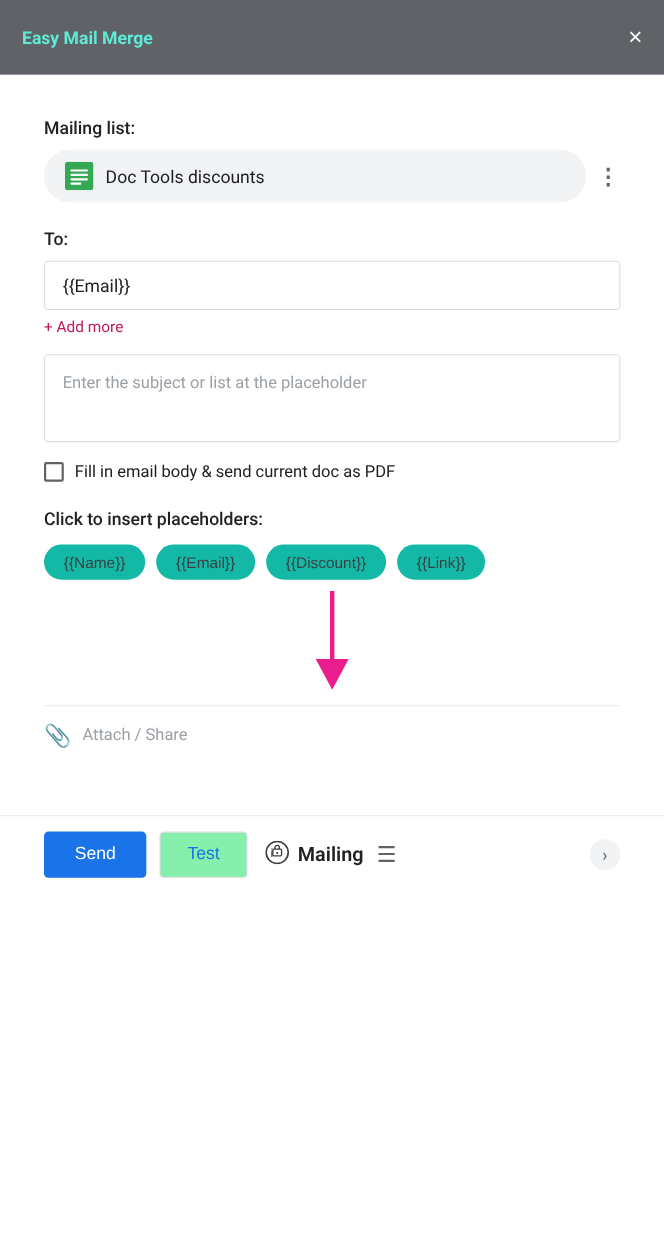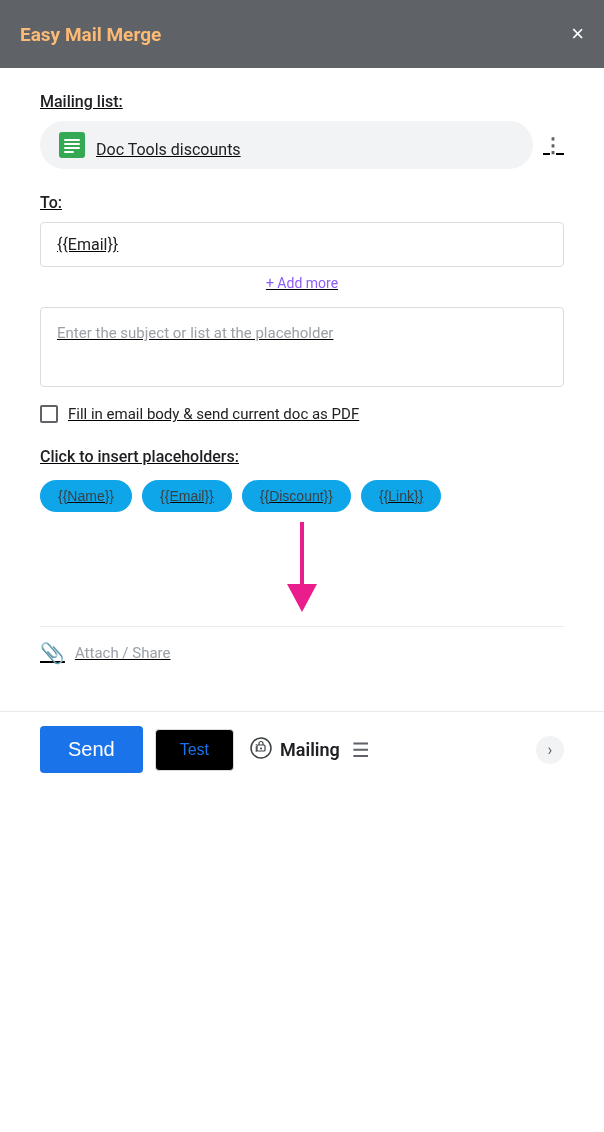--- a/index.html
+++ b/index.html
@@ -15,58 +15,57 @@
     .header {
       background: #5f6368;
       color: #fff;
       display: flex;
       align-items: center;
       justify-content: space-between;
       padding: 14px 20px;
       height: 68px;
     }
     .header-title {
-      font-size: 19px;
+      font-size: 16px;
       font-weight: 700;
-      color: #fdba74;
+      color: #5eead4;
     }
     .close-btn {
       background: none;
       border: none;
       color: #fff;
       font-size: 22px;
       cursor: pointer;
       line-height: 1;
     }
 
     
     .content {
-      padding: 24px 40px;
-      background: #fff;
-      text-decoration: underline;
+      padding: 39px 40px;
+      background: #fff;
     }
 
     
     .section-label {
       font-size: 16px;
       font-weight: 500;
       color: #202124;
       margin-bottom: 10px;
     }
 
     
     .mailing-list-row {
       display: flex;
       align-items: center;
       gap: 10px;
       margin-bottom: 24px;
     }
     .mailing-list-pill {
       display: flex;
-      align-items: flex-end;
+      align-items: center;
       background: #f1f3f4;
       border-radius: 24px;
       padding: 10px 18px;
       gap: 10px;
       flex: 1;
     }
     .sheets-icon {
       width: 28px;
       height: 28px;
       display: flex;
@@ -94,22 +93,22 @@
       border: 1.5px solid #dadce0;
       border-radius: 4px;
       padding: 12px 16px;
       font-size: 16px;
       color: #202124;
       width: 100%;
       margin-top: 8px;
       background: #fff;
     }
     .add-more-link {
-      text-align: center;
-      color: #8b5cf6;
+      text-align: left;
+      color: #be185d;
       font-size: 14px;
       margin-top: 6px;
       margin-bottom: 16px;
       cursor: pointer;
     }
 
     
     .subject-input-box {
       border: 1.5px solid #dadce0;
       border-radius: 4px;
@@ -157,21 +156,21 @@
       font-weight: 500;
       color: #202124;
       margin-bottom: 14px;
     }
     .placeholders-grid {
       display: flex;
       flex-wrap: wrap;
       gap: 10px;
     }
     .placeholder-chip {
-      background: #0ea5e9;
+      background: #14b8a6;
       border-radius: 20px;
       padding: 8px 18px;
       font-size: 14px;
       color: #3c4043;
       cursor: pointer;
       border: none;
       font-weight: 400;
     }
 
     
@@ -208,26 +207,26 @@
       background: #fff;
       border-top: 1px solid #e8eaed;
       gap: 12px;
     }
     .send-btn {
       background: #1a73e8;
       color: #fff;
       border: none;
       border-radius: 4px;
       padding: 12px 28px;
-      font-size: 20px;
+      font-size: 16px;
       font-weight: 500;
       cursor: pointer;
     }
     .test-btn {
-      background: #000000;
+      background: #86efac;
       color: #1a73e8;
       border: 1.5px solid #dadce0;
       border-radius: 4px;
       padding: 11px 24px;
       font-size: 16px;
       font-weight: 500;
       cursor: pointer;
     }
     .ablebits-area {
       display: flex;

